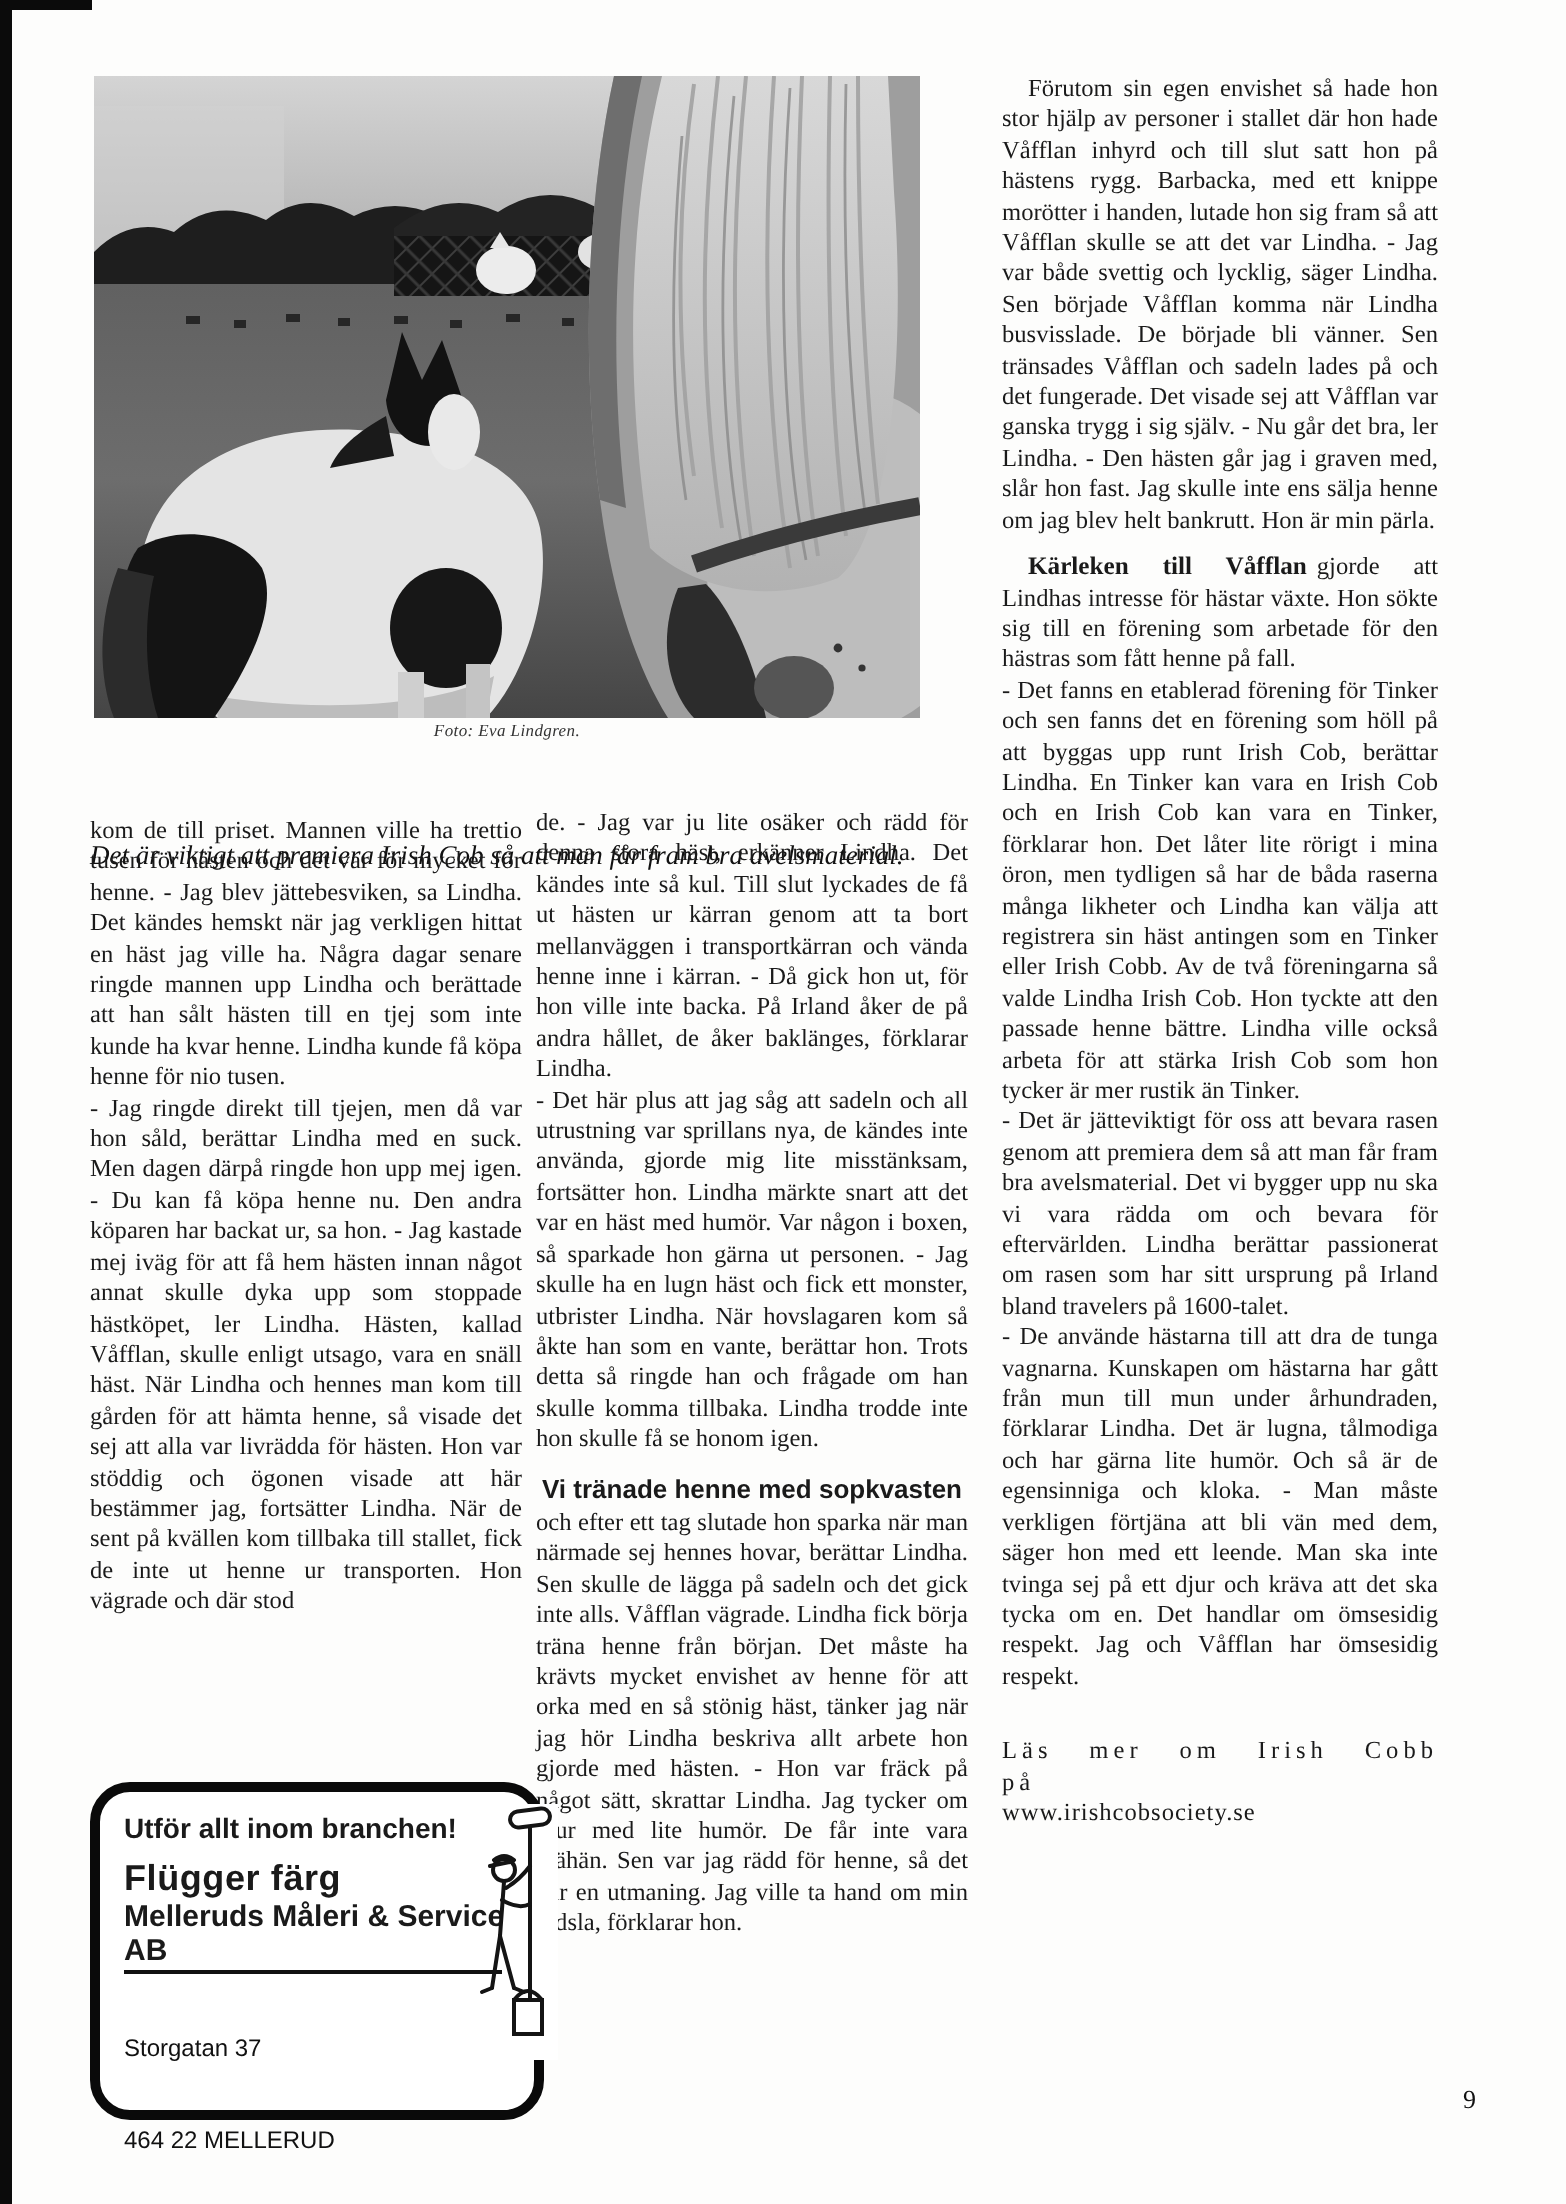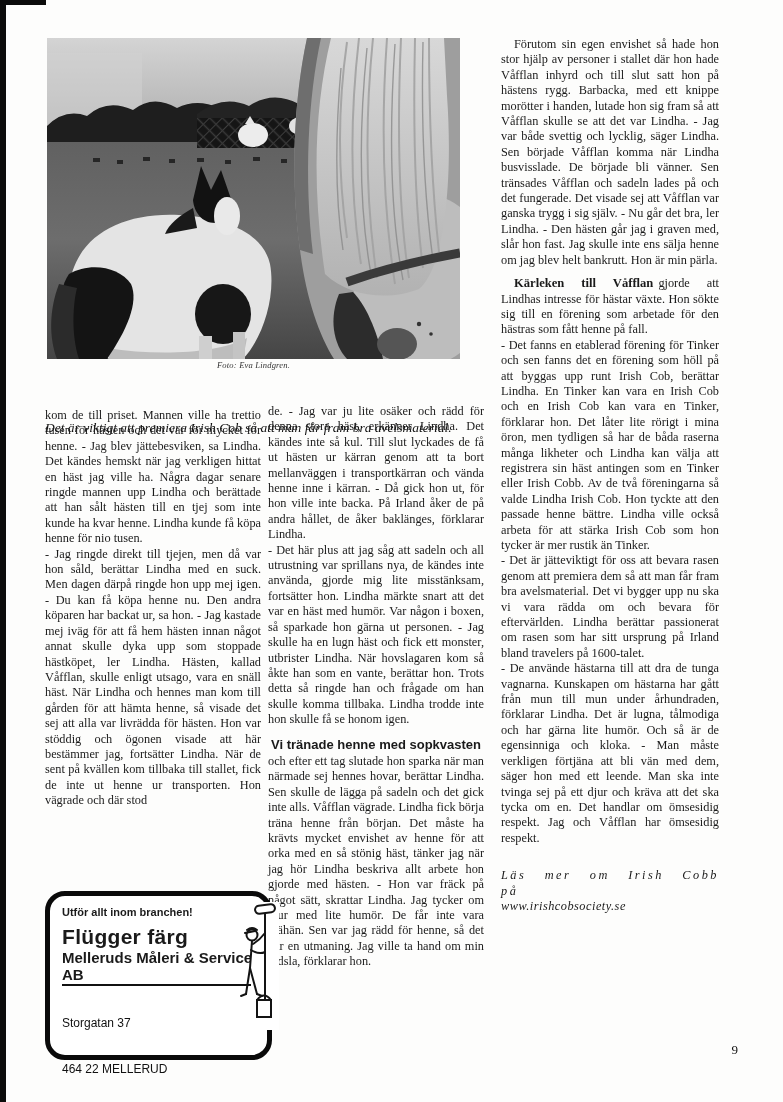--- a/index.html
+++ b/index.html
@@ -30,33 +30,33 @@
   .col-2 { left:268px; top:404px; width:216px; }
   .col-3 { left:501px; top:37px;  width:218px; }
 
   .indent { text-indent:13px; }
   .sec-heading {
     font-family:"Liberation Sans", sans-serif; font-weight:bold;
     font-size:13px; text-align:center; margin:9px 0 2px 0 !important;
   }
   .lead-bold { font-family:Liberation Serif, serif; font-weight:bold; font-size:12.6px; margin-right:5px; }
   .p-gap { margin-top:8px !important; }
-  .outro { margin-top:22px !important; font-style:italic; }
+  .outro { margin-top:22px !important; }
   .outro-line1 { word-spacing:7px; letter-spacing:2.5px; }
   .outro-line2 { letter-spacing:.5px; }
 
   
   .ad-box {
     position:absolute; left:45px; top:891px; width:201px; height:147px;
     border:5px solid #0a0a0a; border-radius:20px; background:#fff;
     font-family:"Liberation Sans", sans-serif; padding:8px 4px 4px 12px;
   }
   .ad-border-gap { position:absolute; right:-7px; top:22px; width:12px; height:100px; background:#fff; }
-  .ad-banner  { font-weight:bold; font-size:11px; margin-top:2px; }
-  .ad-brand   { font-weight:bold; font-size:21px; margin-top:7px; letter-spacing:.3px; }
+  .ad-banner  { font-weight:bold; font-size:14px; margin-top:2px; }
+  .ad-brand   { font-weight:bold; font-size:18px; margin-top:7px; letter-spacing:.3px; }
   .ad-company { font-weight:bold; font-size:15px; border-bottom:2px solid #111; padding-bottom:1px; margin-right:6px; }
   .ad-line    { font-size:12px; line-height:16.5px; color:#111;margin-top:29px; }
   .ad-line:first-of-type { margin-top:3px; }
   .painter { position:absolute; right:-12px; top:6px; }
 
   .page-number { position:absolute; right:45px; top:1042px; font-size:13px; color:#111; }
 </style>
 </head>
 <body>
 

